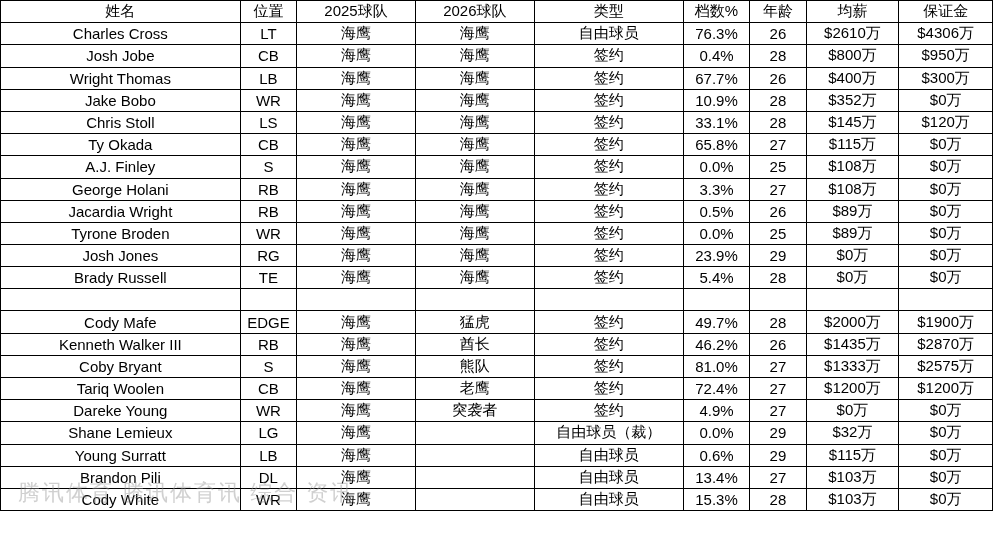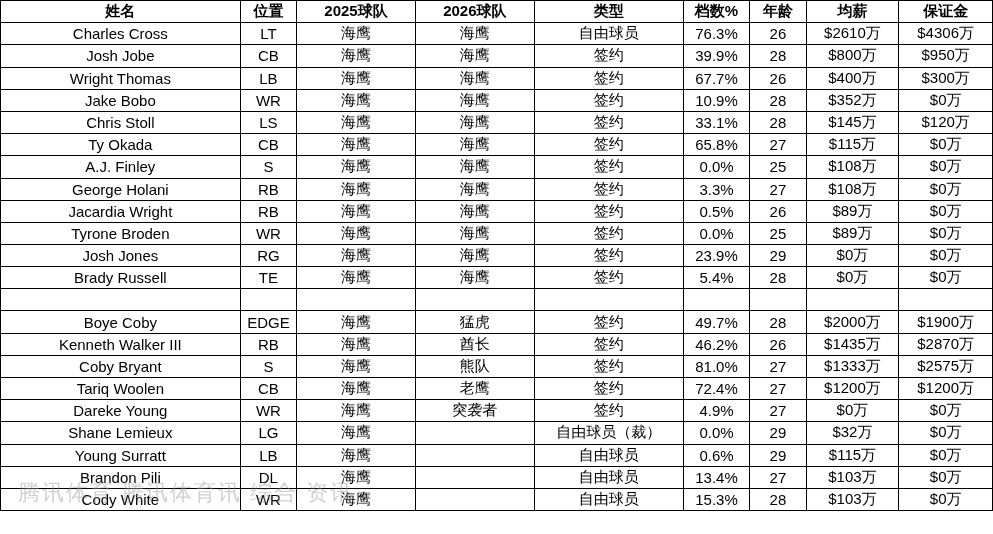--- a/index.html
+++ b/index.html
@@ -30,21 +30,21 @@
     border: 1px solid #000;
     height: 21.2px;
     padding: 0 2px;
     text-align: center;
     vertical-align: middle;
     white-space: nowrap;
     overflow: hidden;
     font-weight: normal;
   }
   table.grid tr.header td {
-    font-weight: bold;
+    font-weight: normal;
   }
   tr.blank td {
     height: 21px;
   }
   
   col.c-name   { width: 238px; }
   col.c-pos    { width: 56px;  }
   col.c-t2025  { width: 118px; }
   col.c-t2026  { width: 118px; }
   col.c-type   { width: 148px; }
@@ -103,21 +103,21 @@
           <td>26</td>
           <td>$2610万</td>
           <td>$4306万</td>
         </tr>
         <tr>
           <td>Josh Jobe</td>
           <td>CB</td>
           <td>海鹰</td>
           <td>海鹰</td>
           <td>签约</td>
-          <td>39.9%</td>
+          <td>0.4%</td>
           <td>28</td>
           <td>$800万</td>
           <td>$950万</td>
         </tr>
         <tr>
           <td>Wright Thomas</td>
           <td>LB</td>
           <td>海鹰</td>
           <td>海鹰</td>
           <td>签约</td>
@@ -230,21 +230,21 @@
           <td></td>
           <td></td>
           <td></td>
           <td></td>
           <td></td>
           <td></td>
           <td></td>
           <td></td>
         </tr>
         <tr>
-          <td>Boye Coby</td>
+          <td>Cody Mafe</td>
           <td>EDGE</td>
           <td>海鹰</td>
           <td>猛虎</td>
           <td>签约</td>
           <td>49.7%</td>
           <td>28</td>
           <td>$2000万</td>
           <td>$1900万</td>
         </tr>
         <tr>

